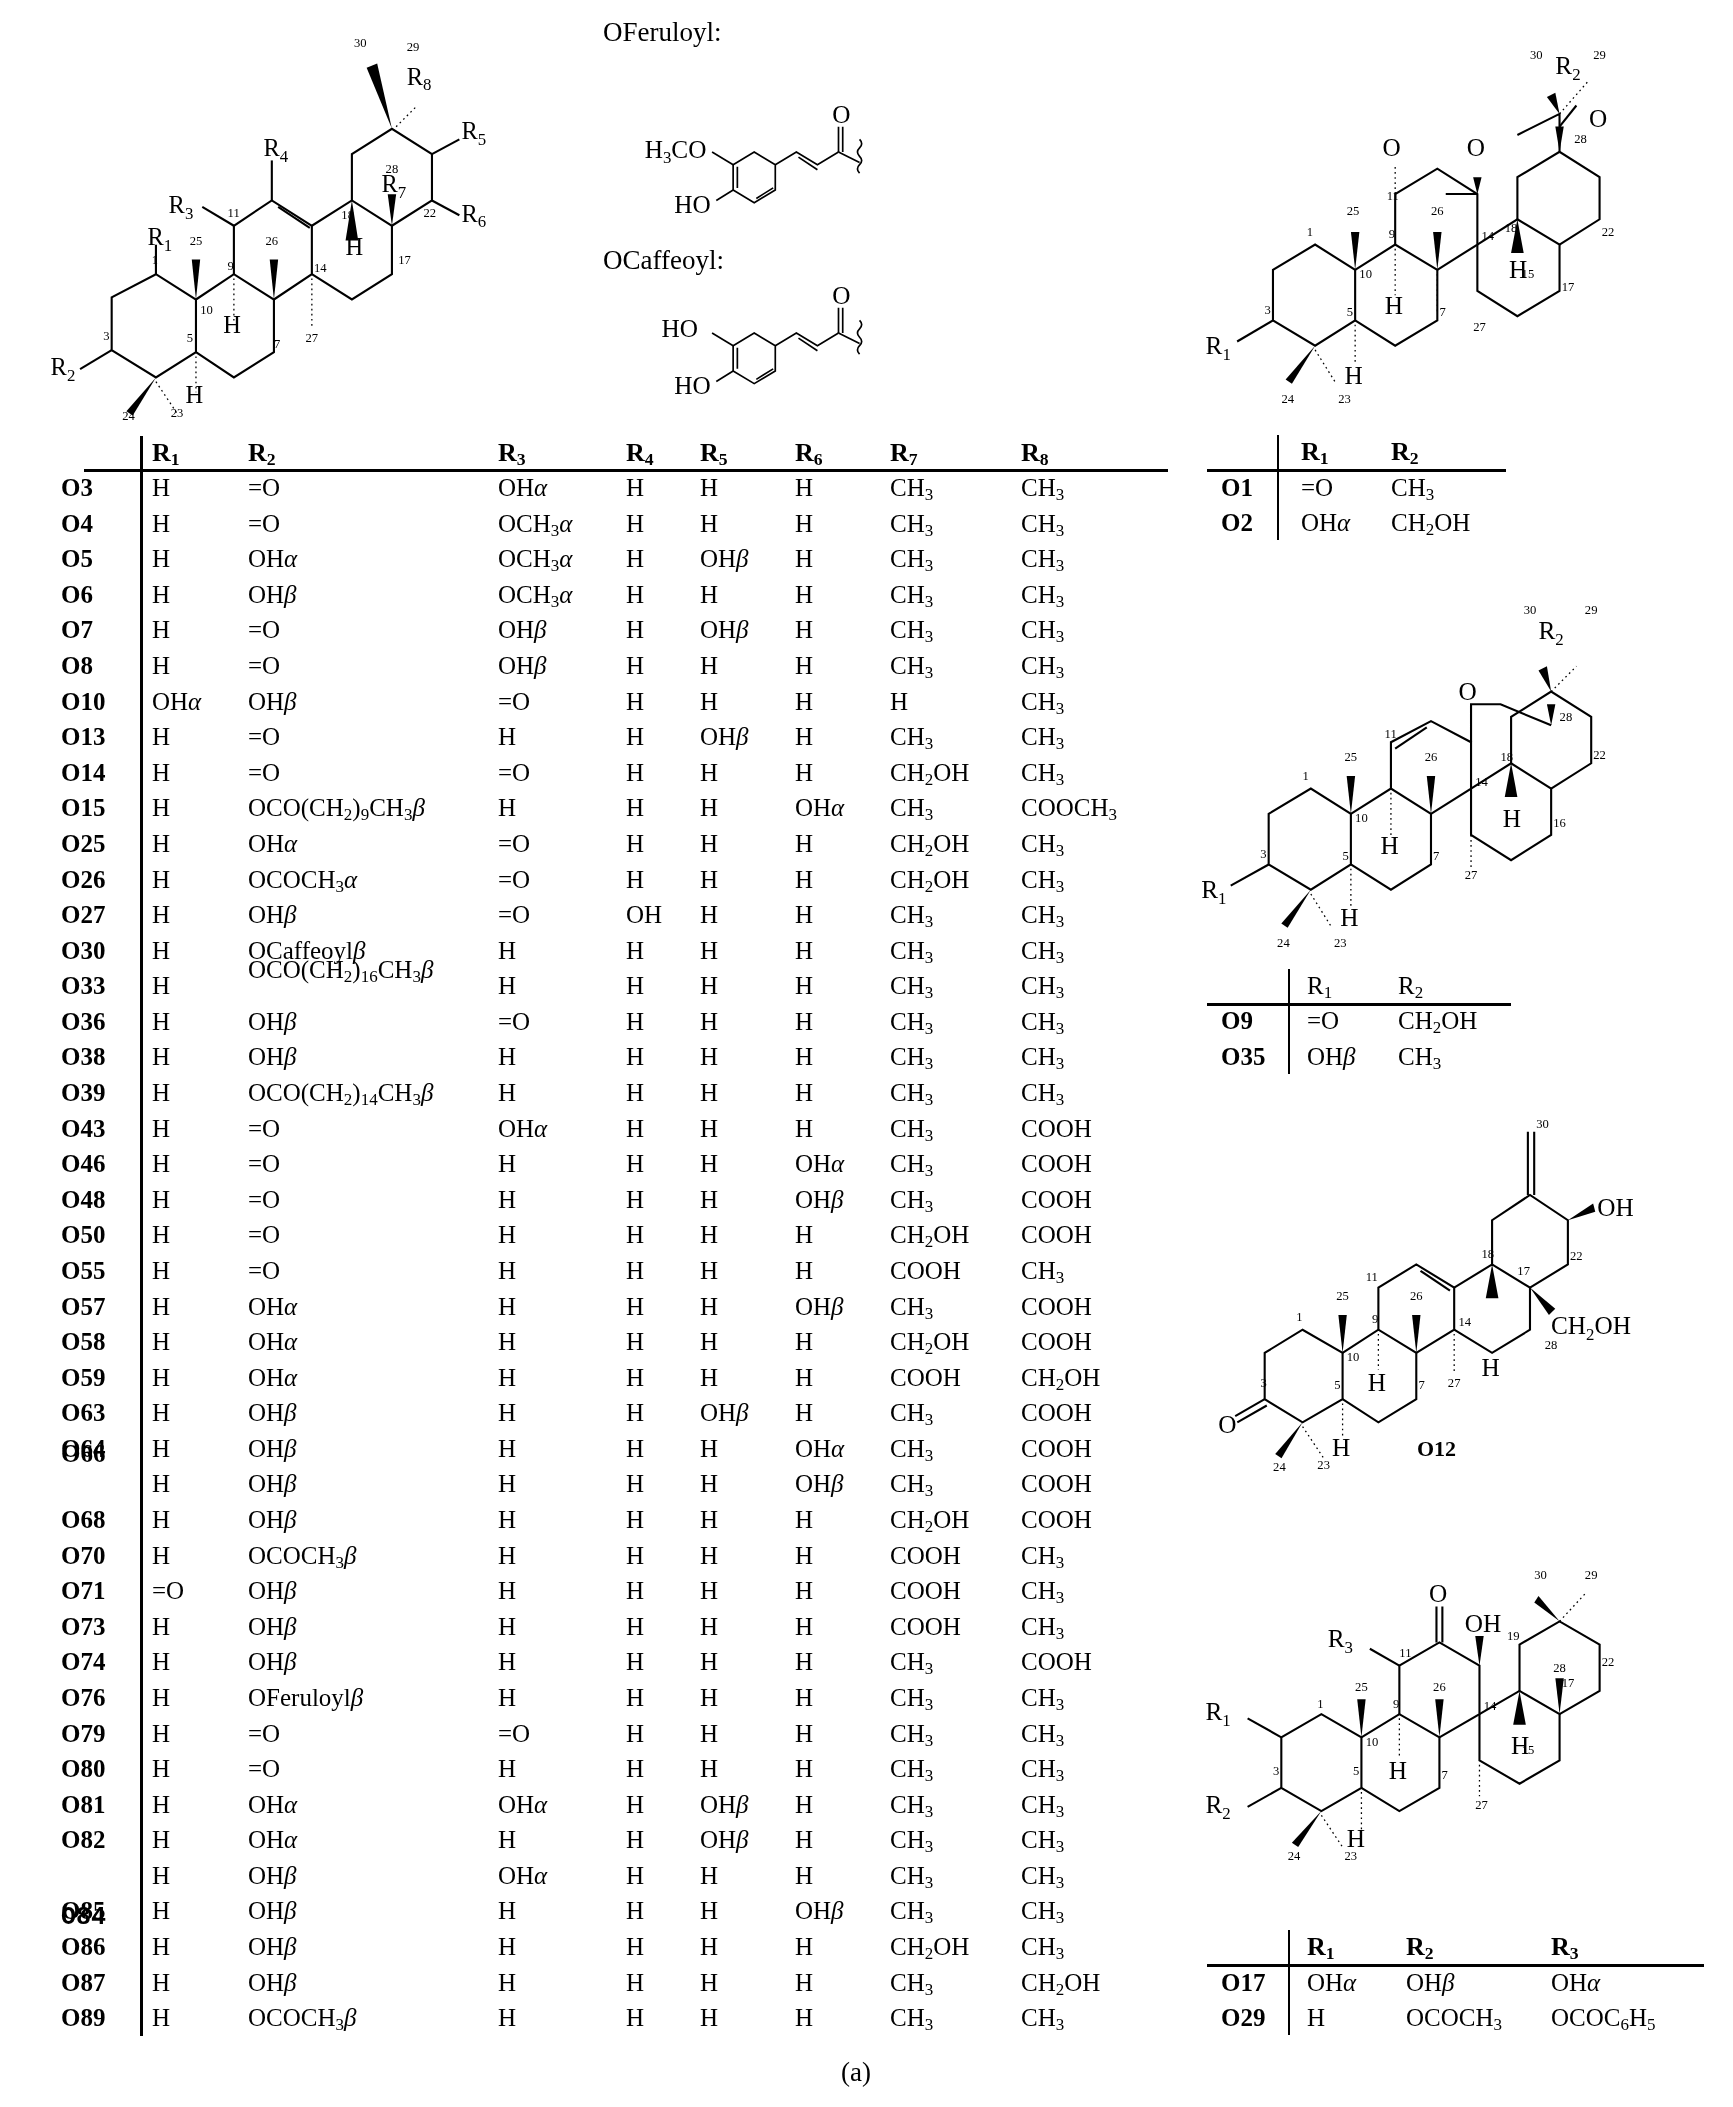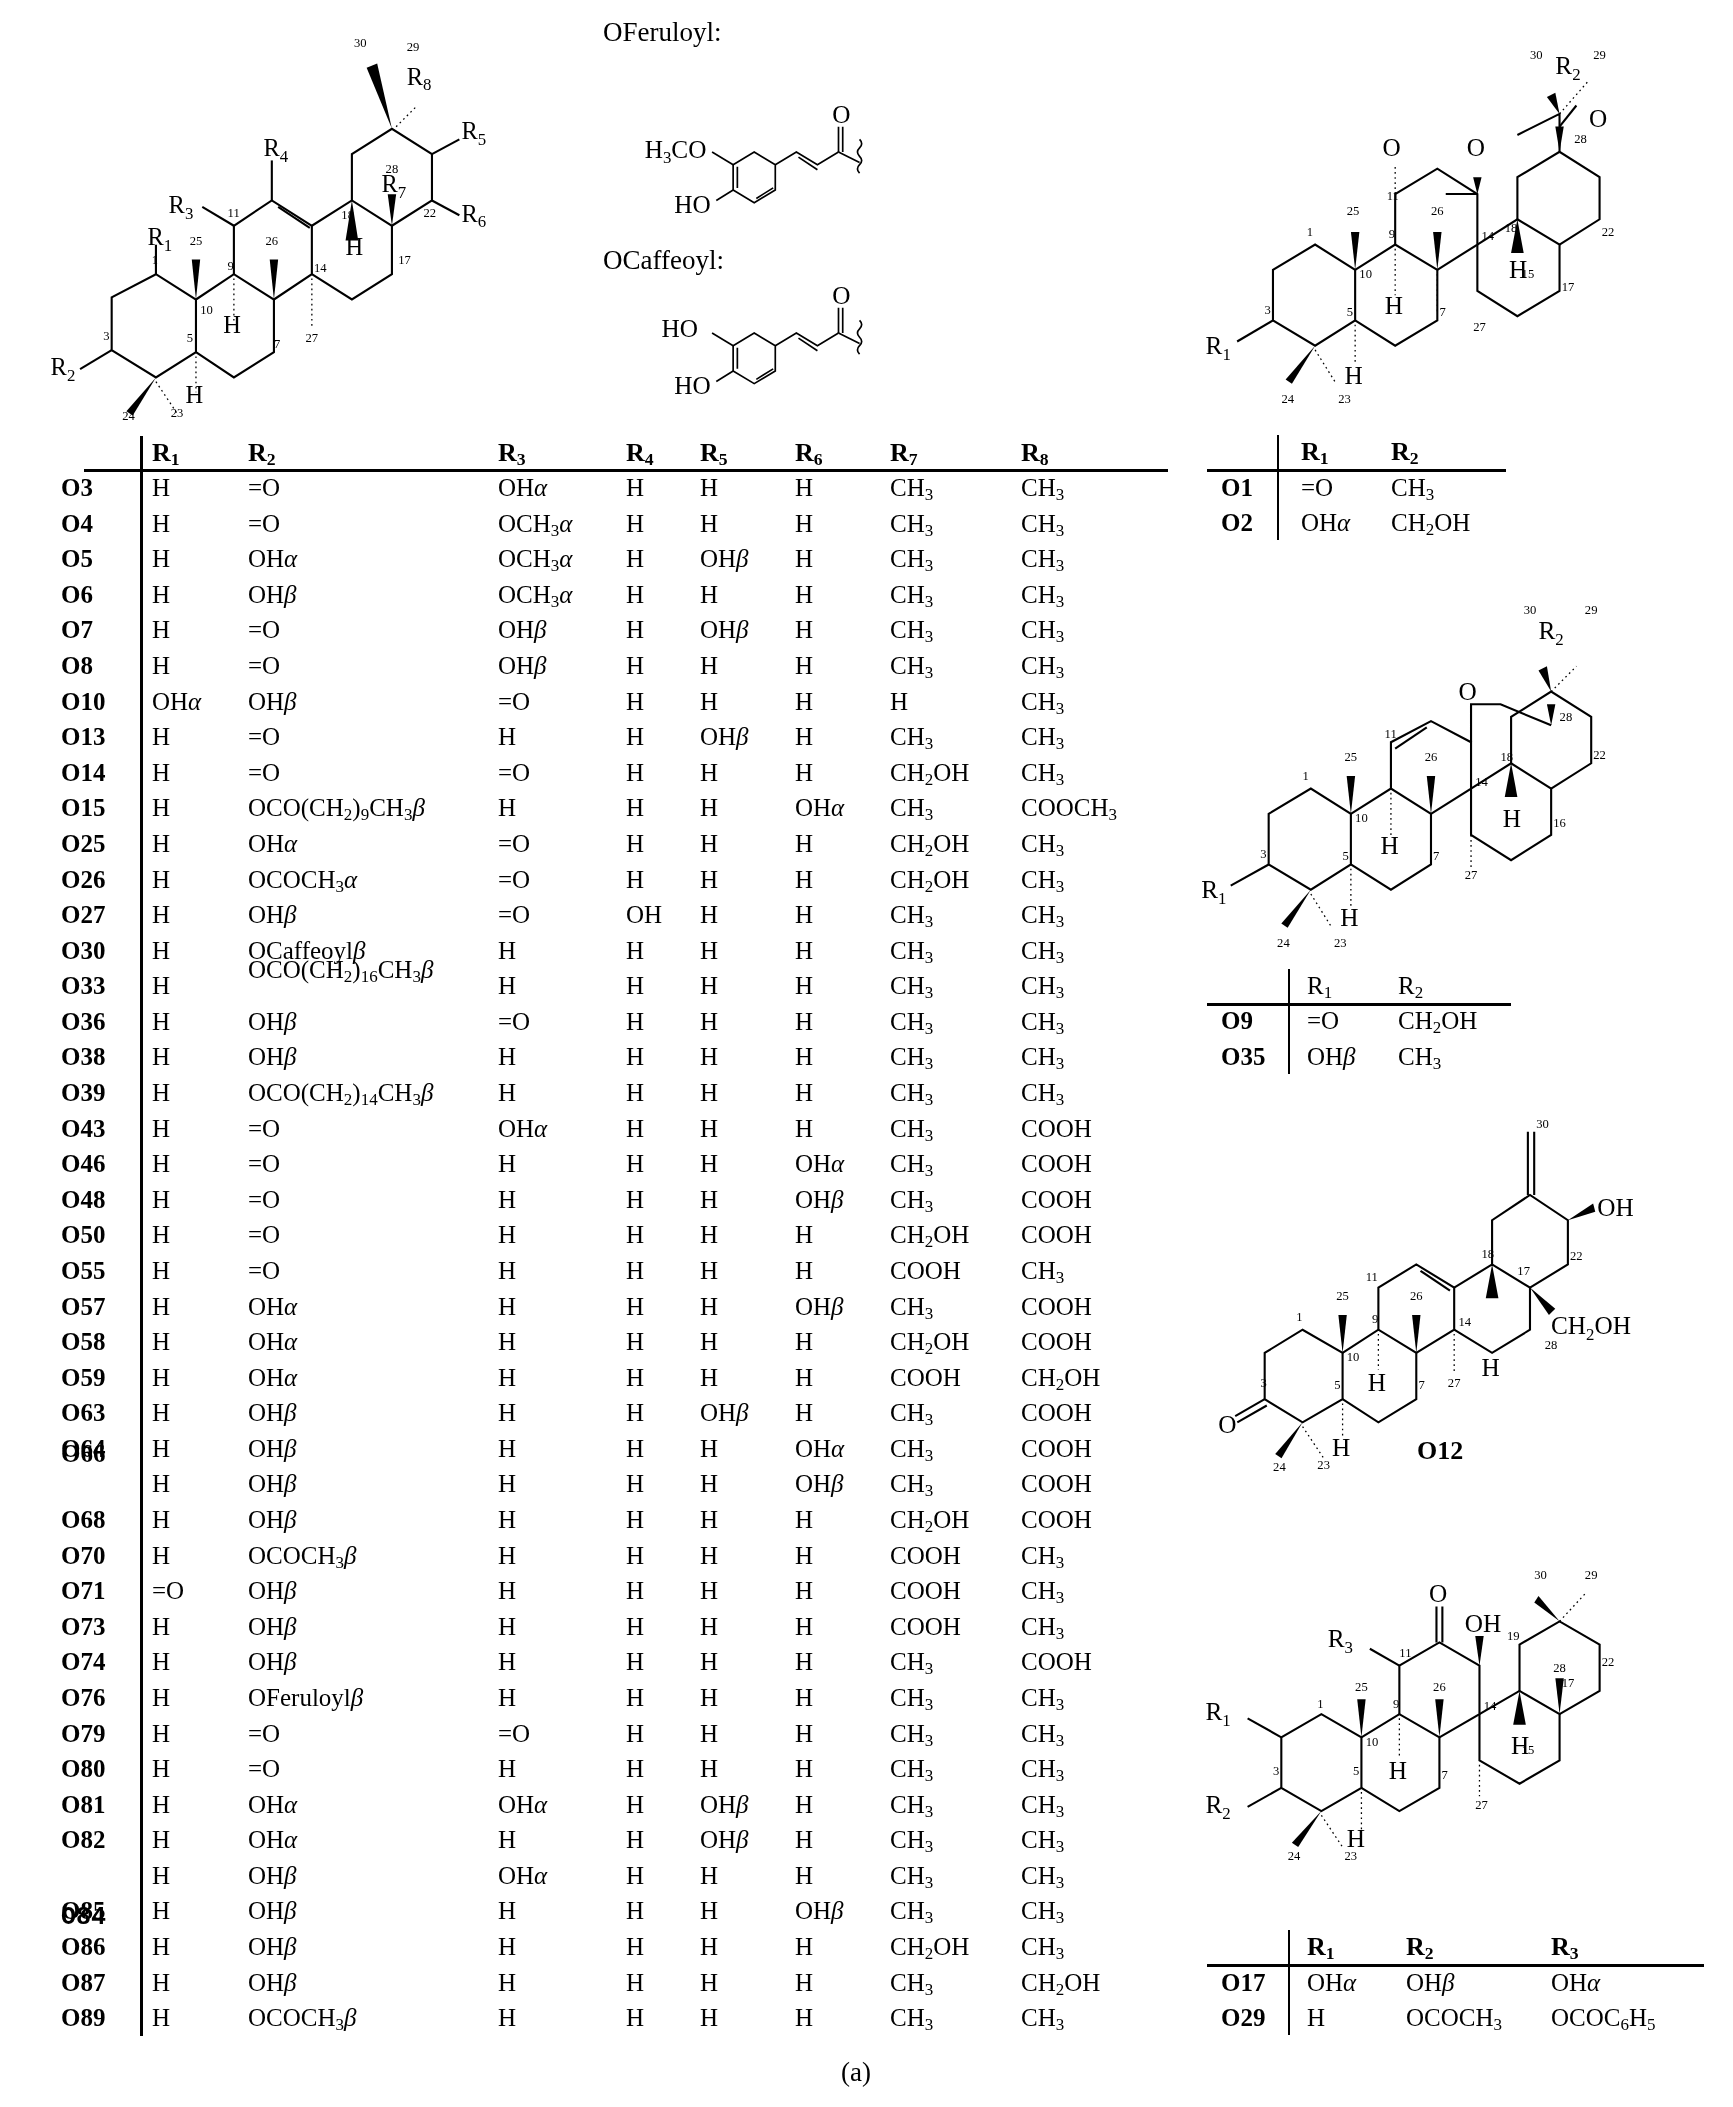--- a/index.html
+++ b/index.html
@@ -824,21 +824,21 @@
       <text x="885" y="390">22</text>
       <text x="285" y="885">23</text>
     <text x="180" y="890">24</text>
       <text x="330" y="485">25</text>
       <text x="505" y="485">26</text>
     <text x="595" y="690">27</text>
       <text x="825" y="600">28</text>
       <text x="805" y="75">30</text>
   </g>
 </svg>
-<div class="abs lbl" style="left:1417px;top:1436px;font-size:26px;">O12</div>
+<div class="abs lbl" style="left:1417px;top:1436px;font-size:22px;">O12</div>
 
 <svg class="abs" style="left:1197px;top:1501px" width="527" height="363" viewBox="0 0 1250 860">
   <g stroke="#000" stroke-width="5" fill="none">
     <path d="M200,680 L200,560 L295,505 L390,560 L390,680 L295,735 Z"></path>
     <path d="M390,560 L480,505 L575,560 L575,680 L480,735 L390,680"></path>
     <path d="M480,505 L480,390 L575,335 L670,390 L670,505 L575,560"></path>
     <path d="M568,335 L568,250 M582,335 L582,250"></path>
     <path d="M670,505 L765,450 L860,505 L860,615 L765,670 L670,615 L670,505"></path>
     <path d="M765,450 L765,340 L860,285 L955,340 L955,450 L860,505"></path>
     <path d="M200,560 L120,515"></path>

